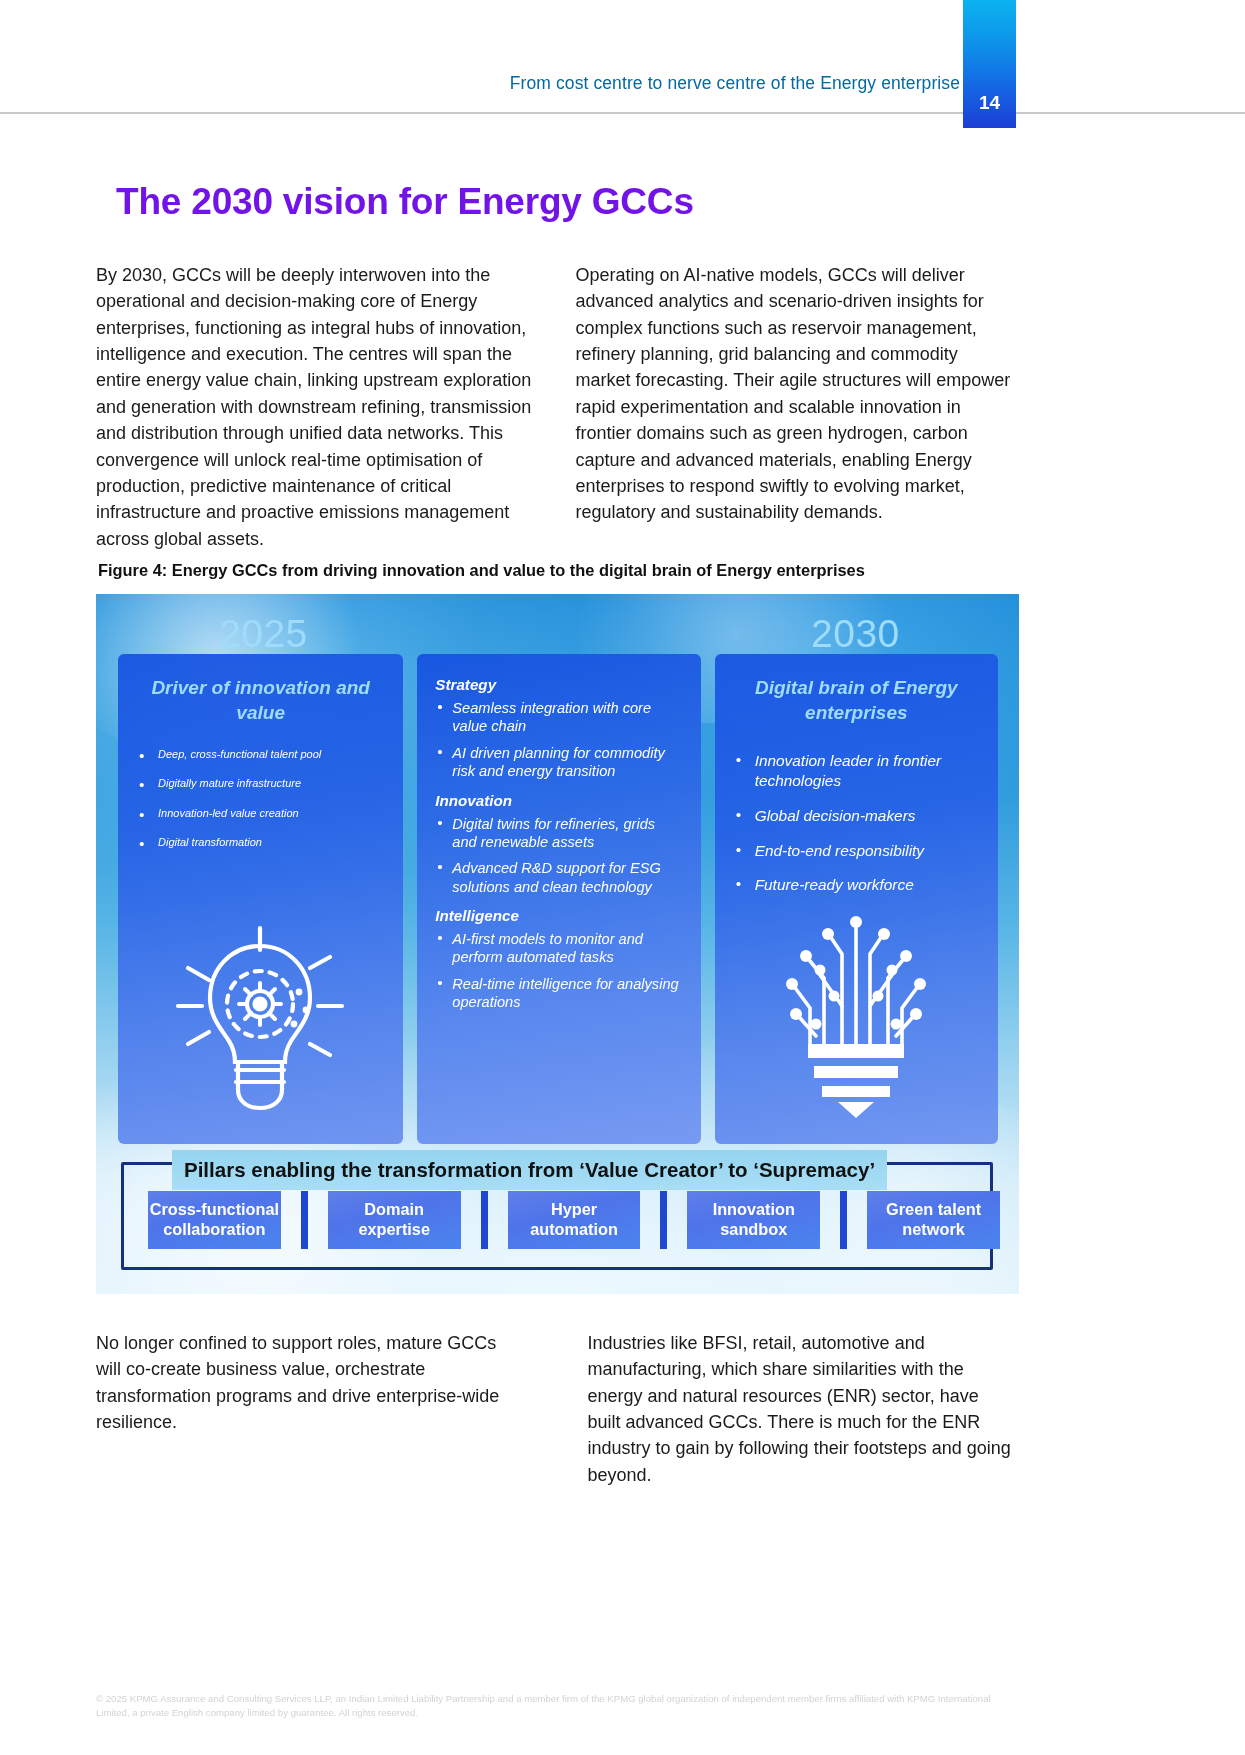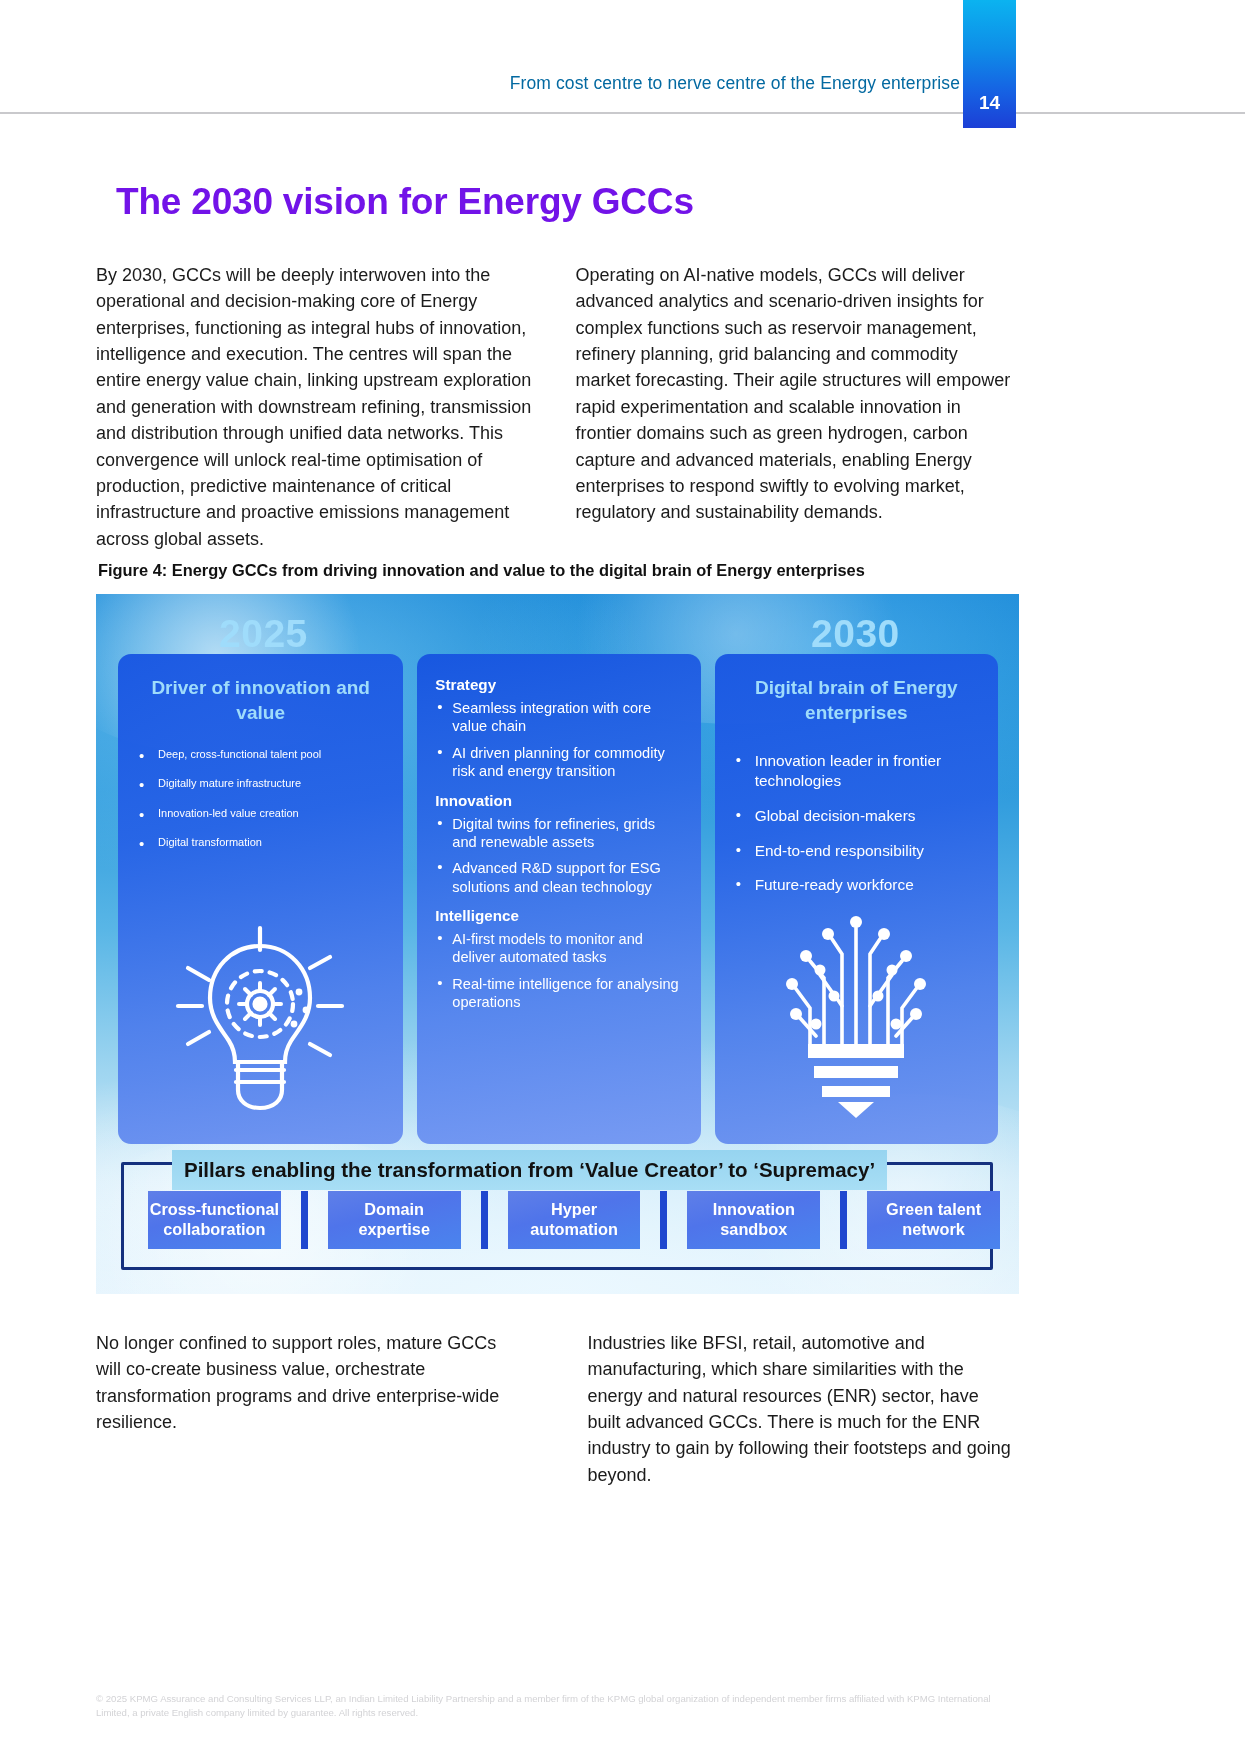--- a/index.html
+++ b/index.html
@@ -118,41 +118,42 @@
     position: absolute;
     border-radius: 50%;
     background: radial-gradient(circle, rgba(255,255,255,0.55), rgba(255,255,255,0) 70%);
     pointer-events: none;
   }
 
   .year-label {
     position: absolute;
     top: 18px;
     font-size: 39px;
-    font-weight: bold;
+    font-weight: normal;
     color: #9fdcfb;
     letter-spacing: 0.5px;
   }
   .year-2025 { left: 123px; }
   .year-2030 { left: 715px; }
 
   .panels {
     position: absolute;
     left: 22px;
     top: 60px;
     width: 880px;
     height: 490px;
     display: flex;
     gap: 14px;
   }
   .panel {
     position: relative;
-    border-radius: 13px;
+    border-radius: 6px;
     padding: 22px 18px 18px 18px;
     overflow: hidden;
+    font-style: italic;
   }
   .panel-left {
     width: 290px;
     background: linear-gradient(170deg, rgba(24,86,226,0.96) 0%, rgba(38,98,230,0.95) 35%, rgba(76,124,236,0.93) 70%, rgba(104,142,240,0.92) 100%);
   }
   .panel-mid {
     width: 288px;
     background: linear-gradient(170deg, rgba(22,84,224,0.96) 0%, rgba(44,104,230,0.95) 32%, rgba(84,130,238,0.93) 68%, rgba(112,148,242,0.92) 100%);
   }
   .panel-right {
@@ -382,21 +383,21 @@
         <div>
           <div class="sec-label">Innovation</div>
           <ul class="bullets">
             <li>Digital twins for refineries, grids and renewable assets</li>
             <li>Advanced R&amp;D support for ESG solutions and clean technology</li>
           </ul>
         </div>
         <div>
           <div class="sec-label">Intelligence</div>
           <ul class="bullets">
-            <li>AI-first models to monitor and deliver automated tasks</li>
+            <li>AI-first models to monitor and perform automated tasks</li>
             <li>Real-time intelligence for analysing operations</li>
           </ul>
         </div>
       </div>
 
       <div class="panel panel-right">
         <div class="panel-heading">Digital brain of Energy enterprises</div>
         <ul class="bullets">
           <li>Innovation leader in frontier technologies</li>
           <li>Global decision-makers</li>

